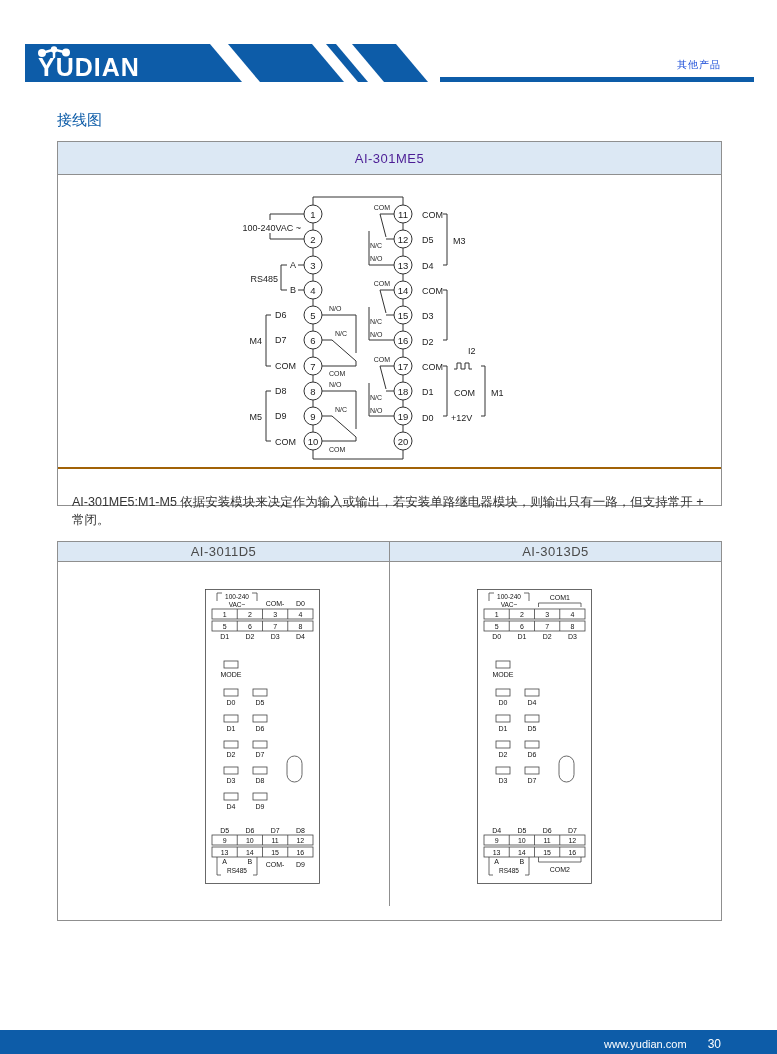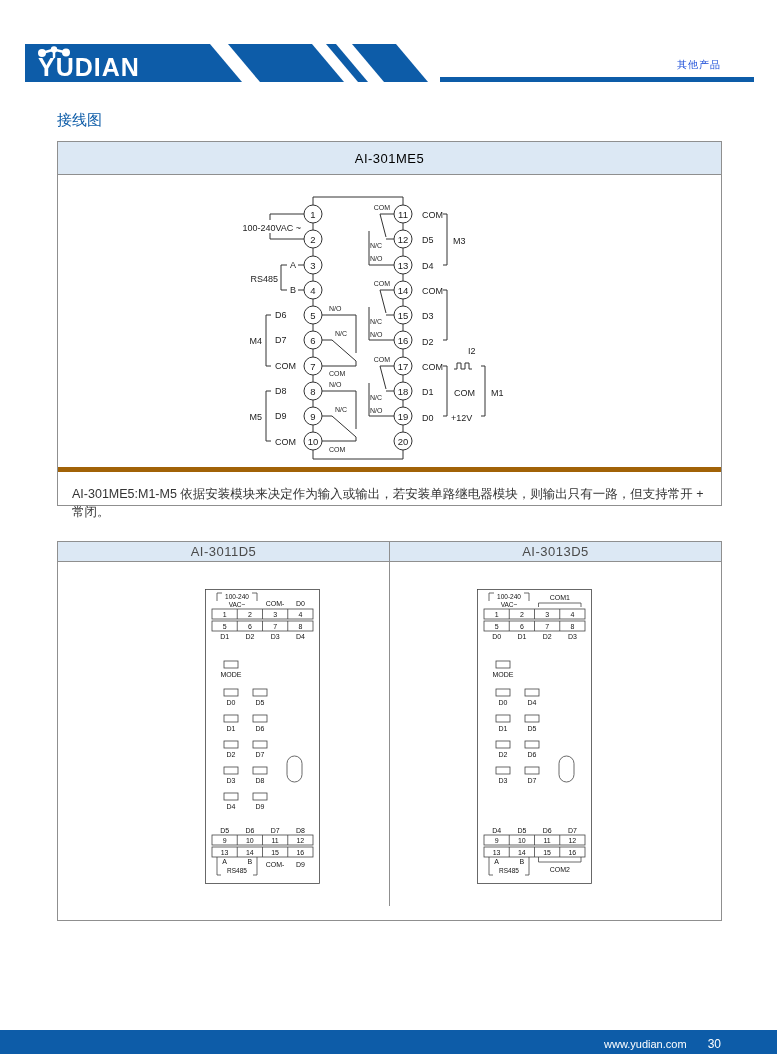--- a/index.html
+++ b/index.html
@@ -6,24 +6,24 @@
   html,body{width:777px;height:1054px}
   body{font-family:"Liberation Sans",sans-serif;background:#fff}
   .page{position:absolute;top:16px;left:0;width:777px;height:1054px;background:#fff;overflow:hidden}
 
   .banner-svg{position:absolute;top:28px;left:0}
   .category{position:absolute;top:42px;right:56px;font-size:10px;color:#1d4ed8;letter-spacing:1px}
   .section-title{position:absolute;top:95px;left:57px;font-size:15px;font-weight:normal;color:#0d5ca8}
 
   .box{position:absolute;left:57px;width:665px;border:1px solid #8f8f8f;background:#fff}
   .box1{top:125px;height:365px}
-  .box-header{height:33px;background:#dce8f4;border-bottom:1px solid #8f8f8f;display:flex;align-items:center;justify-content:center;font-size:13px;color:#000000;letter-spacing:.5px}
+  .box-header{height:33px;background:#dce8f4;border-bottom:1px solid #8f8f8f;display:flex;align-items:center;justify-content:center;font-size:13px;color:#4c1d95;letter-spacing:.5px}
   .box1-body{position:relative;height:292px}
   #me5-svg{position:absolute;left:167px;top:20px}
-  .box-note{border-top:5px solid #a16207;padding:14px 14px;font-size:12.5px;color:#333;line-height:1.4}
+  .box-note{border-top:2px solid #a16207;padding:25px 14px;font-size:12.5px;color:#333;line-height:1.4}
 
   .box2{top:525px;height:380px}
   .box2-headers{display:flex;height:20px;border-bottom:1px solid #8f8f8f}
   .box2-headers>div{flex:1;background:#dce8f4;display:flex;align-items:center;justify-content:center;font-size:13px;color:#4a4a4a;letter-spacing:.5px}
   .box2-headers>div:first-child{border-right:1px solid #8f8f8f}
   .box2-body{display:flex;height:344px}
   .box2-cell{flex:1;position:relative}
   .box2-cell:first-child{border-right:1px solid #8f8f8f}
   #dev1{position:absolute;left:147px;top:27px}
   #dev2{position:absolute;left:87px;top:27px}

